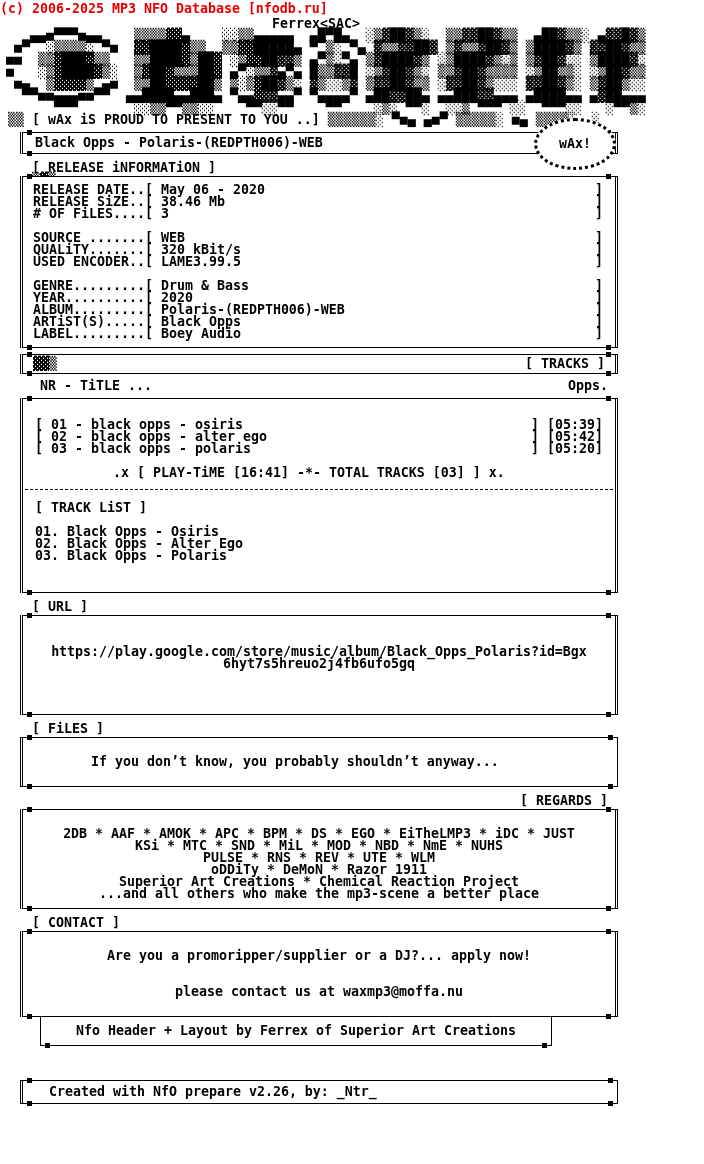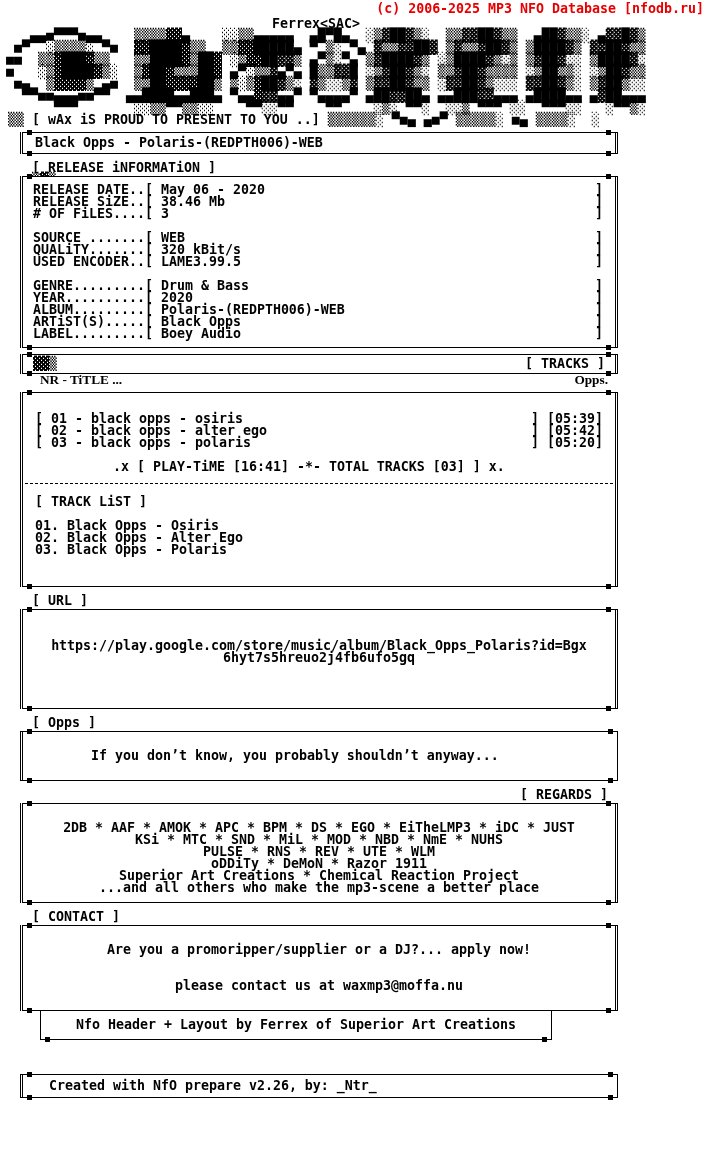--- a/index.html
+++ b/index.html
@@ -3,21 +3,21 @@
 <meta charset="utf-8">
 <style>
   html,body{margin:0;padding:0;background:#ffffff;}
   body{
     width:704px;height:1164px;overflow:hidden;
     font-family:"DejaVu Sans Mono",monospace;
     font-weight:bold;color:#000;
     font-size:13.29px;line-height:12px;
   }
   pre{margin:0;font-family:inherit;}
-  .red-header{color:#e80000;text-align:right;padding-top:2px;height:16px;line-height:14px;}
+  .red-header{color:#e80000;text-align:left;padding-top:2px;height:16px;line-height:14px;}
   .scene-credit{text-align:center;padding-right:72px;height:12px;}
   .logo{padding-left:6px;height:84px;white-space:pre;}
   .present{padding-left:8px;height:12px;white-space:pre;}
   .hdr-row{margin-left:20px;width:598px;padding-left:12px;box-sizing:border-box;height:12px;}
   .hdr-row.right{text-align:right;padding-right:10px;padding-left:0;}
   .hdr-row.flex{display:flex;justify-content:space-between;padding-right:10px;}
   .box{
     margin-left:20px;width:598px;box-sizing:border-box;position:relative;
     border-top:1px solid #000;border-bottom:1px solid #000;
     border-left:3px double #000;border-right:3px double #000;
@@ -81,20 +81,23 @@
  ■▄  ▒▓▓▓▓▒ ▄■  ▒▒██▓▓▓▓██▒ ▒░▒▓██▓▒░ ▓▒░░▒▓ ▒▓▓██▓▒▒ ░▓▓██▓▒░░░ ▓▓██▓▒░ ▒▓██▒░░
   ▀▀■■▄▄▄■■▀▀  ▄▄████▄▄███▄ ▀▄▄▓▓▓▄▄▀ ▀▄▄▄▄▀ ▄██▓▓██▄ ▄▄███▓▓▄▄▄ ▄████▄▄ ▄▓██▄▄▄
       ▀▀▀       ░░▒▒▀▀▒▒░░    ▀▀░░▀▀    ▀▀    ░▒░ ▀▀░  ░░▒ ▀▀▀ ░░  ▀▀▀░░   ░▀▀▒░</pre>
 <pre class="present">▒▒ [ wAx iS PROUD TO PRESENT TO YOU ..] ▒▒▒▒▒▒░ ▀■▄ ▄■▀ ▒▒▒▒▒░ ■▄ ▒▒▒▒░  ░</pre>
 
 <div class="title-wrap">
   <div class="box title-box">
     <b class="bd"></b>
     <div class="row">Black Opps - Polaris-(REDPTH006)-WEB</div>
   </div>
+  <div class="wax-badge">
+    <span>wAx!</span>
+  </div>
 </div>
 
 <div class="hdr-row flex mt8">
   <span>[ RELEASE iNFORMATiON ]</span>
   <span>▒▓▒</span>
 </div>
 
 <div class="box release-box">
   <b class="bd"></b>
   <div class="row flex"><span>RELEASE DATE..[ May 06 - 2020</span><span>]</span></div>
@@ -113,21 +116,21 @@
 </div>
 
 <div class="box tracks-bar">
   <b class="bd"></b>
   <div class="row flex">
     <span>▓▓▒</span>
     <span>[ TRACKS ]</span>
   </div>
 </div>
 
-<div class="hdr-row flex" style="font-family:Liberation Serif, serif;">
+<div class="hdr-row flex" style="margin-top:6px;">
   <span style="padding-left:8px;">NR - TiTLE ...</span>
   <span>Opps.</span>
 </div>
 
 <div class="box big-box">
   <b class="bd"></b>
   <div class="row blank"></div>
   <div class="row flex" style="padding-left:12px;"><span>[ 01 - black opps - osiris</span><span>] [05:39]</span></div>
   <div class="row flex" style="padding-left:12px;"><span>[ 02 - black opps - alter ego</span><span>] [05:42]</span></div>
   <div class="row flex" style="padding-left:12px;"><span>[ 03 - black opps - polaris</span><span>] [05:20]</span></div>
@@ -149,21 +152,21 @@
 
 <div class="box url-box">
   <b class="bd"></b>
   <div class="h22"></div>
   <div class="row center">https://play.google.com/store/music/album/Black_Opps_Polaris?id=Bgx</div>
   <div class="row center">6hyt7s5hreuo2j4fb6ufo5gq</div>
   <div class="h36"></div>
 </div>
 
 <div class="hdr-row mt8">
-  <span>[ Opps ]</span>
+  <span>[ FiLES ]</span>
 </div>
 
 <div class="box sites-box single-right">
   <b class="bd"></b>
   <div class="h10"></div>
   <div class="row" style="padding-left:68px;">If you don’t know, you probably shouldn’t anyway...</div>
   <div class="h10"></div>
 </div>
 
 <div class="hdr-row right mt8">

